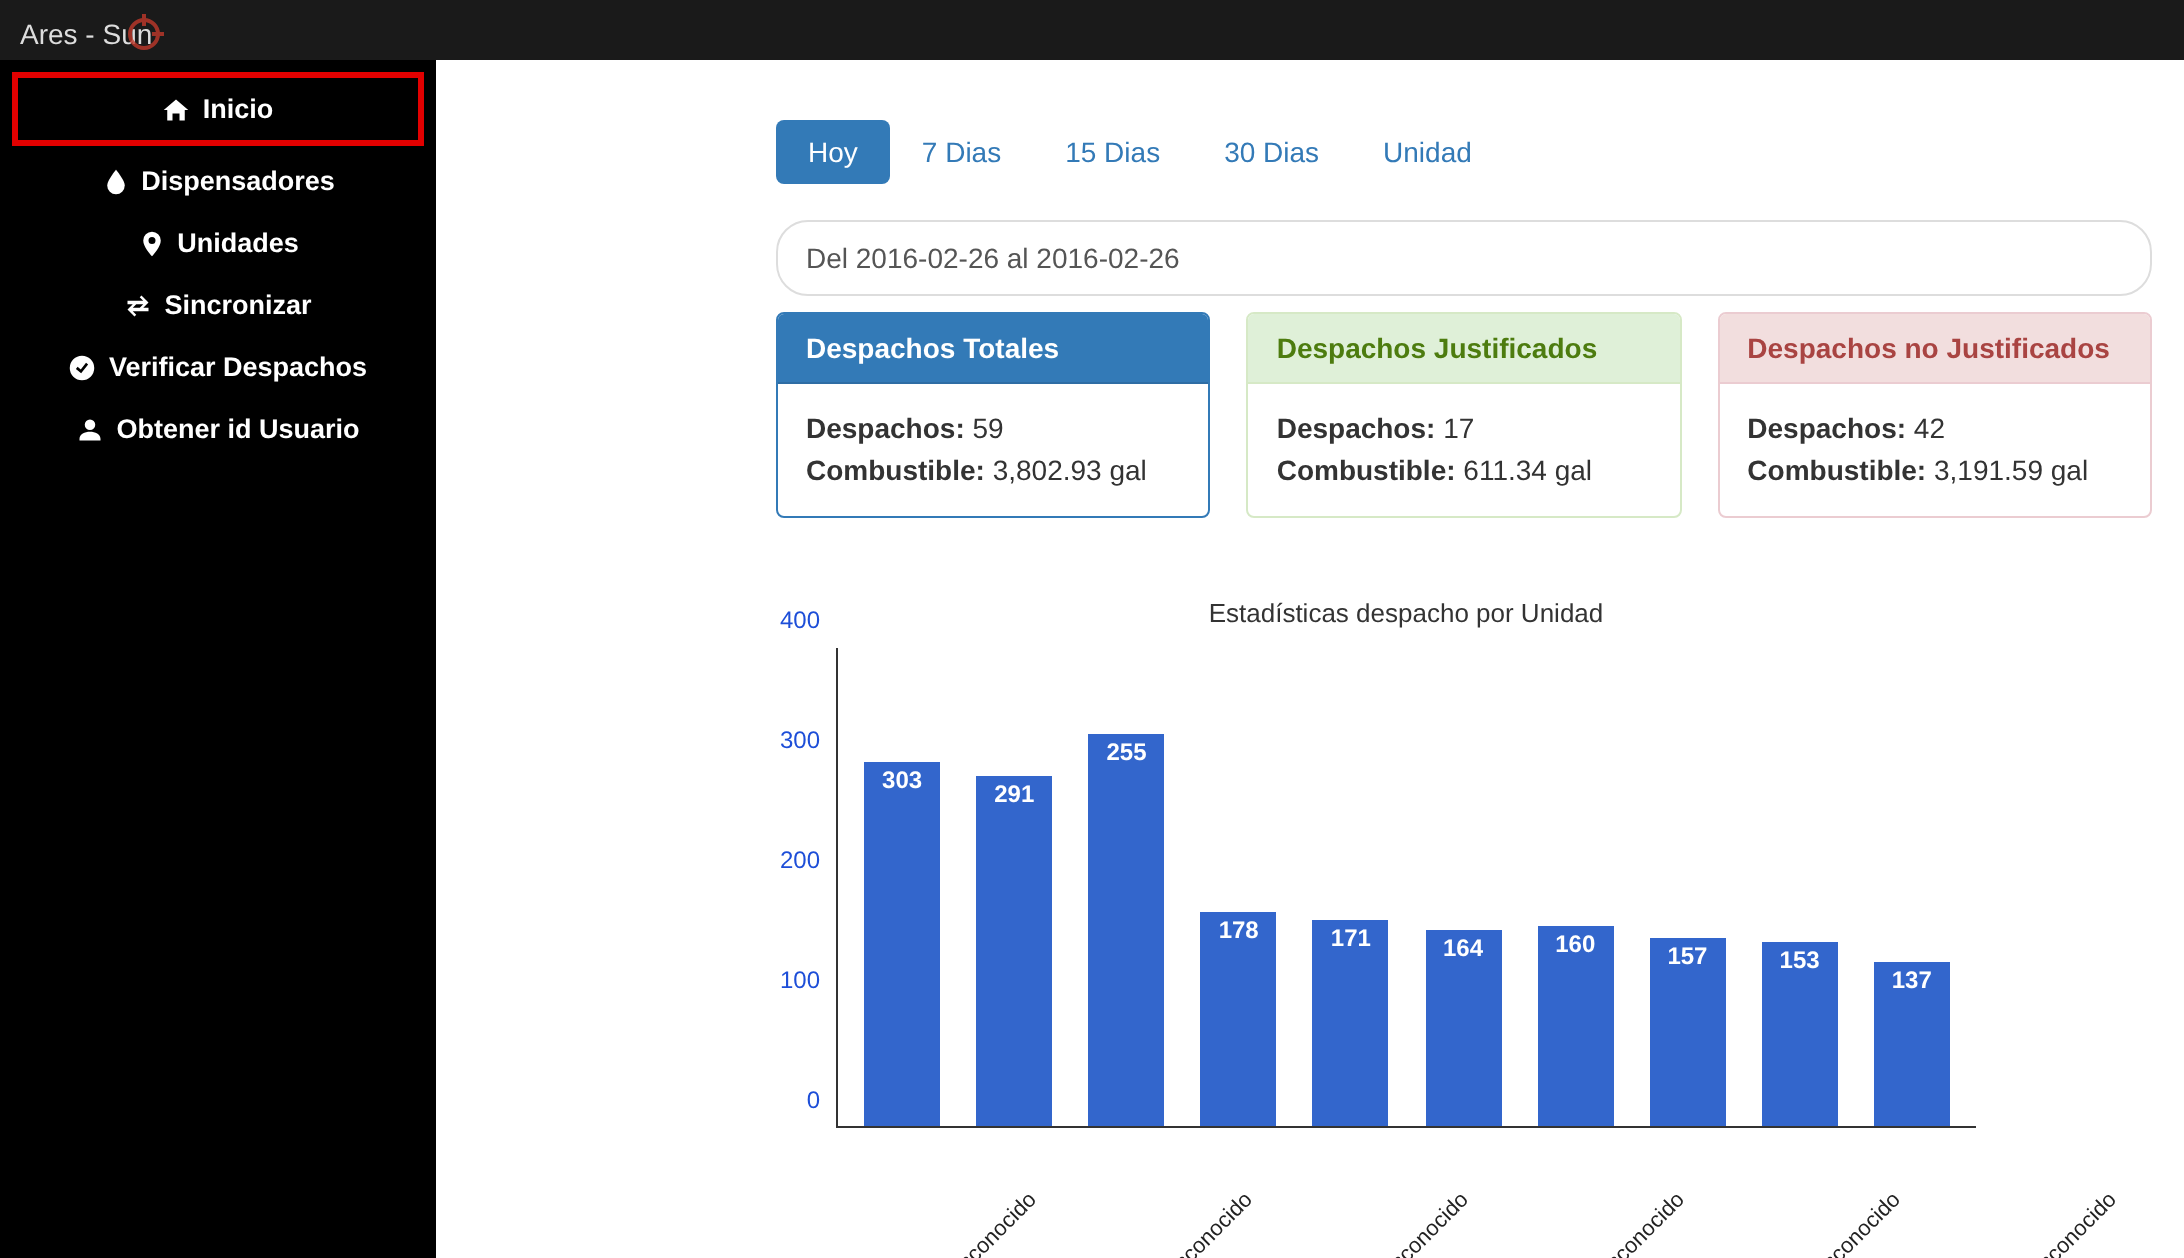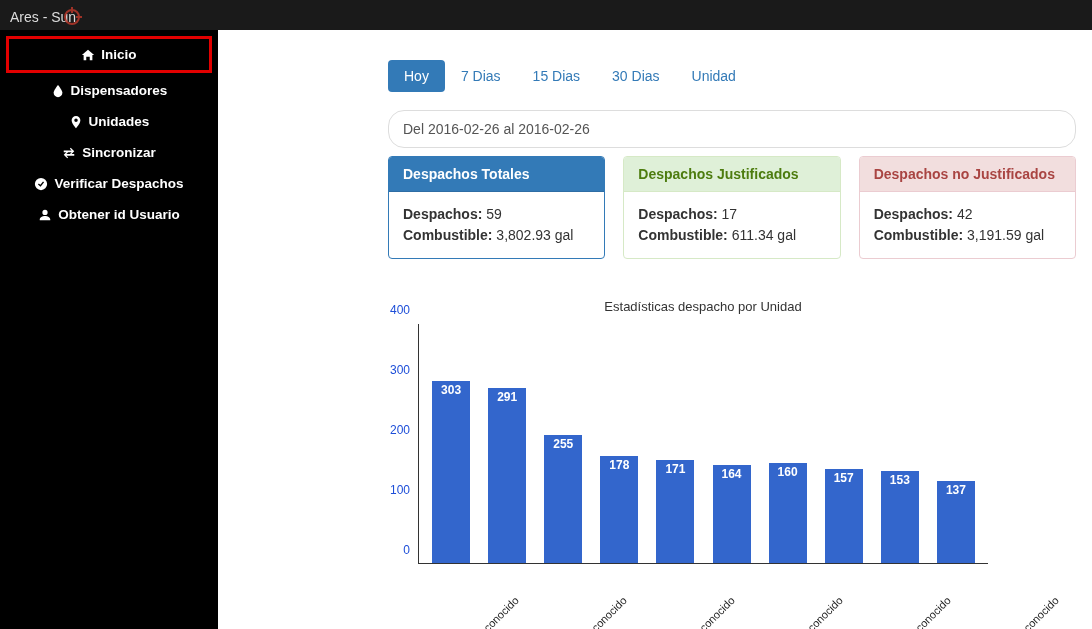--- a/index.html
+++ b/index.html
@@ -166,21 +166,21 @@
                 <div class="bar" style="height: 181.8px;">
                   <div class="bar-label">303</div>
                 </div>
               </div>
               <div class="bar-wrap">
                 <div class="bar" style="height: 174.6px;">
                   <div class="bar-label">291</div>
                 </div>
               </div>
               <div class="bar-wrap">
-                <div class="bar" style="height: 128px; margin-top: 36px;">
+                <div class="bar" style="height: 196px; margin-top: 36px;">
                   <div class="bar-label">255</div>
                 </div>
               </div>
               <div class="bar-wrap">
                 <div class="bar" style="height: 106.8px;">
                   <div class="bar-label">178</div>
                 </div>
               </div>
               <div class="bar-wrap">
                 <div class="bar" style="height: 102.6px;">

